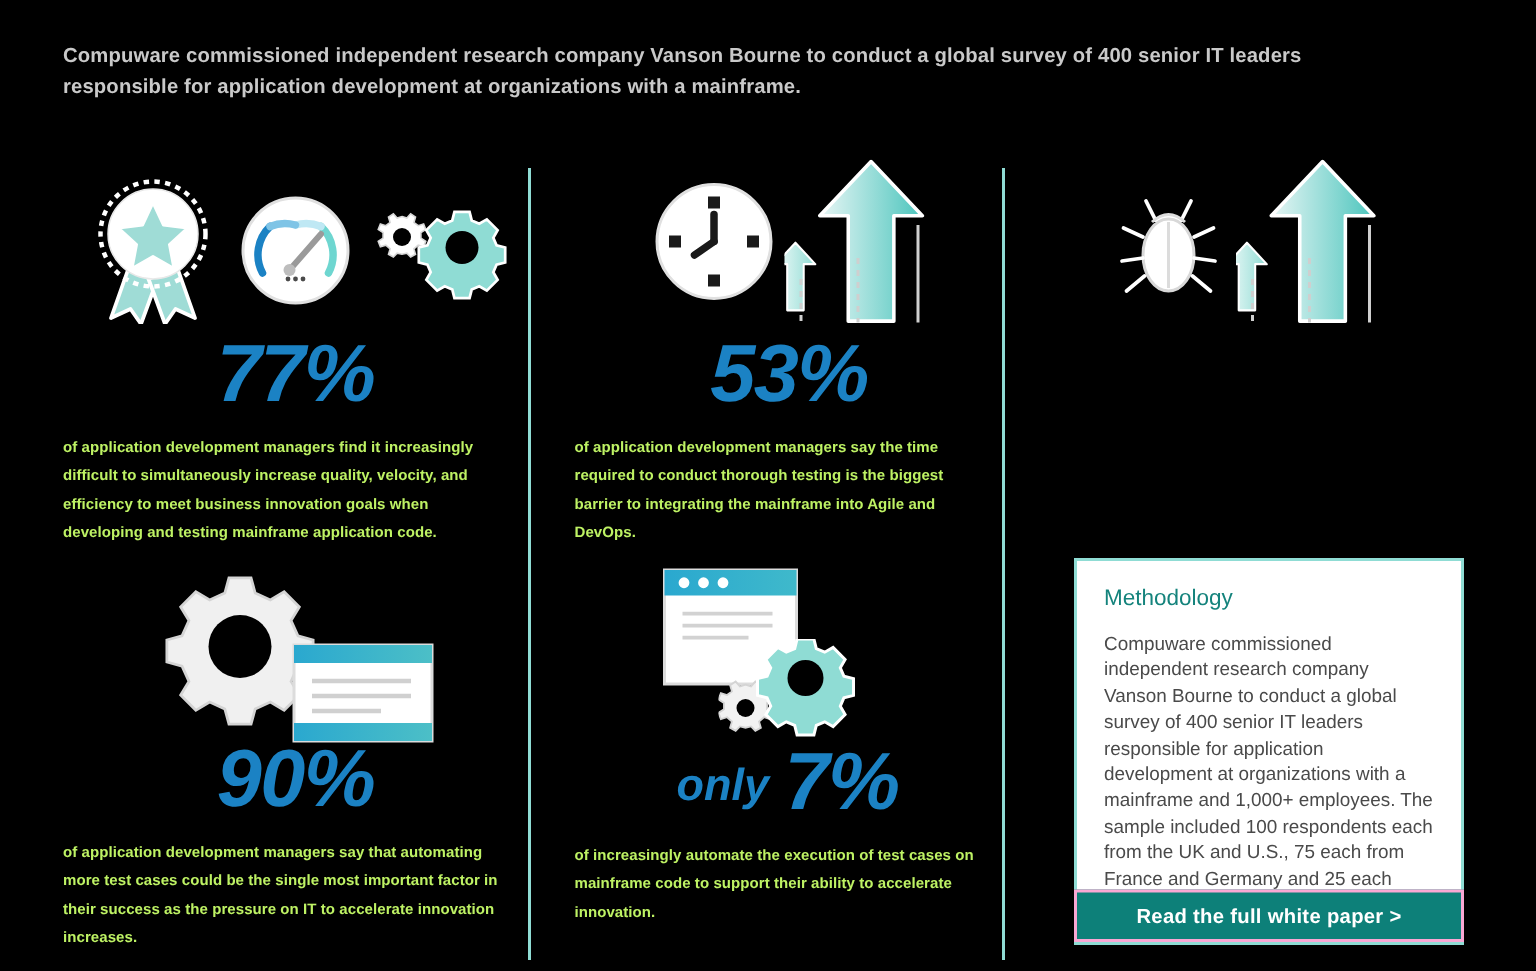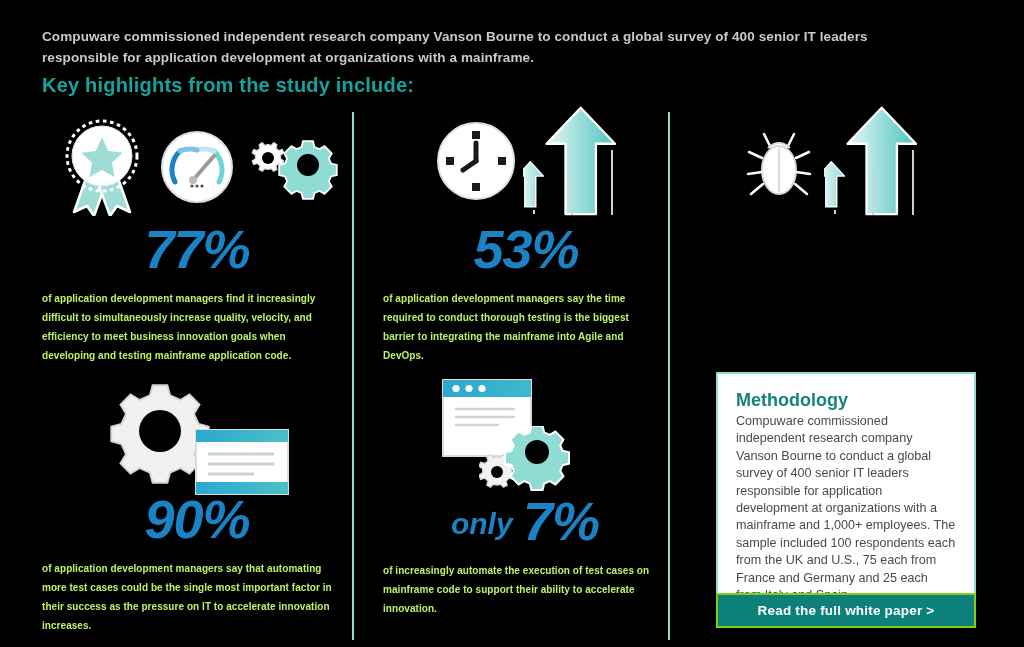--- a/index.html
+++ b/index.html
@@ -105,41 +105,41 @@
     position: absolute;
     left: 716px;
     top: 372px;
     width: 260px;
     box-sizing: border-box;
     background: #ffffff;
     border: 2px solid #8fdcd4;
     padding: 16px 18px 16px 18px;
   }
   #methodology .m-title {
-    font-size: 18px;
-    font-weight: 700;
+    font-size: 15px;
+    font-weight: 400;
     color: #14837c;
-    margin-bottom: 2px;
+    margin-bottom: 14px;
   }
   #methodology .m-body {
     font-size: 12.6px;
     line-height: 17.4px;
     color: #4a4a4a;
   }
 
   
   #cta {
     position: absolute;
     left: 716px;
     top: 593px;
     width: 260px;
     height: 35px;
     box-sizing: border-box;
     background: #0d8079;
-    border: 2px solid #84cc16;
+    border: 2px solid #f9a8d4;
     color: #ffffff;
     font-size: 13.5px;
     font-weight: 700;
     display: flex;
     align-items: center;
     justify-content: center;
     cursor: pointer;
     letter-spacing: 0.2px;
   }
 
@@ -147,21 +147,20 @@
   .icon {
     position: absolute;
   }
 </style>
 </head>
 <body>
 
 <div id="page" class="canvas">
 
   <div class="intro">Compuware commissioned independent research company Vanson Bourne to conduct a global survey of 400 senior IT leaders responsible for application development at organizations with a mainframe.</div>
-  <div class="section-title">Key highlights from the study include:</div>
 
   <div class="divider d1"></div>
   <div class="divider d2"></div>
 
   <div class="stat" id="stat-77">
     <div class="icons">
 
       <svg class="icon" style="left:14px; top:8px;" width="96" height="100" viewBox="0 0 96 100">
         <path d="M30 62 L18 96 L31 90 L38 100 L49 70 Z" fill="#9fdcd6" stroke="#ffffff" stroke-width="2.5" stroke-linejoin="round"></path>
         <path d="M62 62 L74 96 L61 90 L54 100 L43 70 Z" fill="#9fdcd6" stroke="#ffffff" stroke-width="2.5" stroke-linejoin="round"></path>

